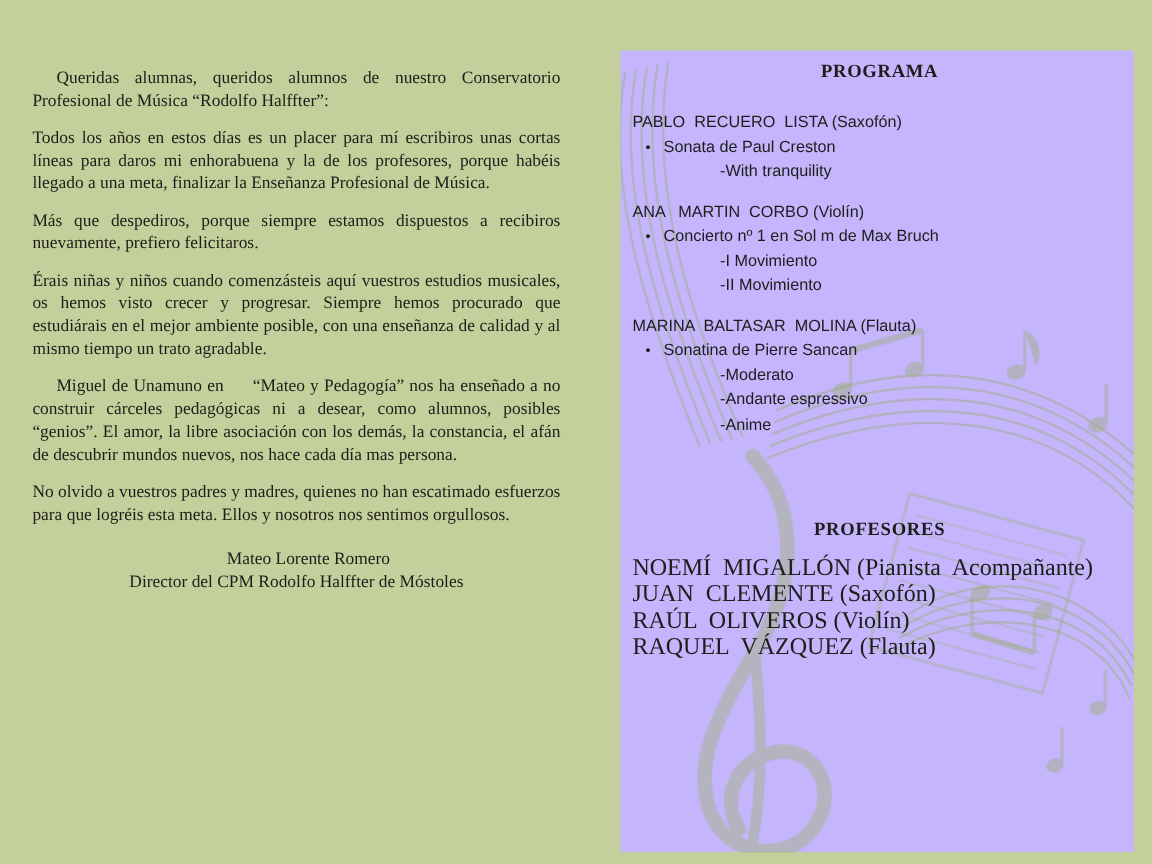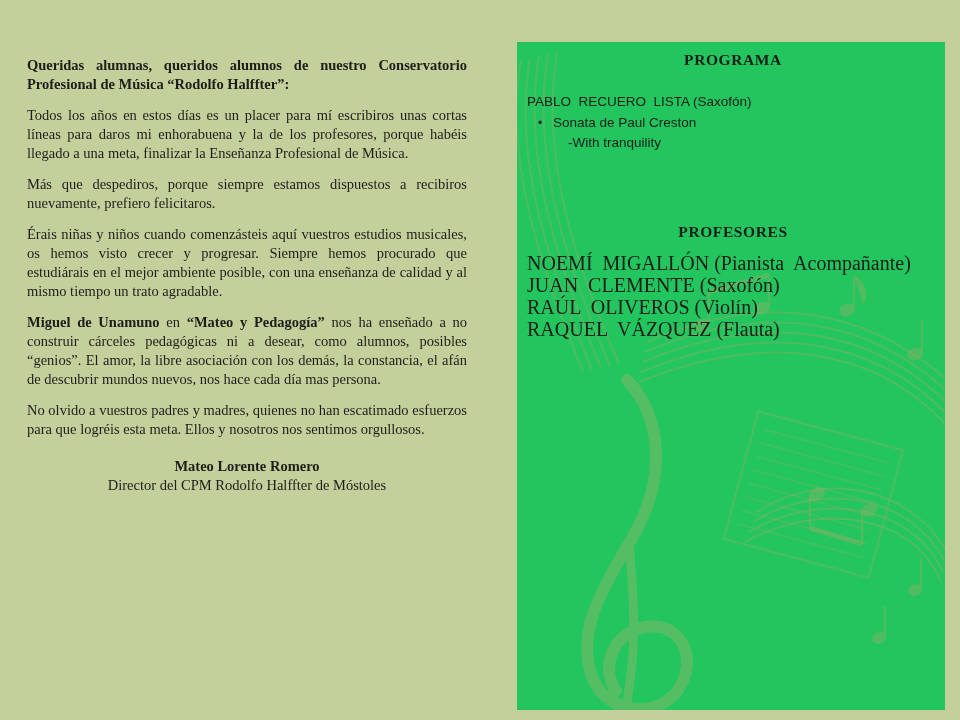--- a/index.html
+++ b/index.html
@@ -14,46 +14,46 @@
 
   
   .letter-col{
     position:absolute;left:27px;top:56px;width:440px;
     font-size:14.5px;line-height:19px;
   }
   .para{margin:0 0 12px 0;text-align:justify;}
   .para.right{text-align:center;}
   .para.sig-gap{margin-top:18px;margin-bottom:0;}
   .para.no-gap{margin-bottom:18px;}
-  .para b{font-weight:bold;}
+  .para b{font-weight:normal;margin-left:20px;}
 
   
   .panel{
     position:absolute;left:517px;top:42px;width:428px;height:668px;
-    background:#22c55e;
+    background:#c4b5fd;
     overflow:hidden;
   }
   .panel-deco{position:absolute;left:0;top:0;pointer-events:none;}
   .panel-content{
     position:relative;z-index:1;
     padding:10px 6px 0 10px;
   }
   .section-title{
     font-family:"Liberation Serif","DejaVu Serif",serif;
     font-weight:bold;font-size:15.5px;line-height:16px;
     text-align:center;letter-spacing:.6px;
   }
   .program-title{margin:0 0 24px 0;}
   .profes-title{margin:70px 0 12px 0;}
   .entries{font-family:"Liberation Sans","DejaVu Sans",sans-serif;font-size:13.5px;}
   .entry{margin-bottom:13px;}
   .performer{line-height:20.5px;white-space:pre;}
   .piece{line-height:20.5px;white-space:pre;}
   .piece .bullet{display:inline-block;width:26px;text-align:center;font-size:12px;}
-  .movement{line-height:20.5px;padding-left:41px;white-space:pre;}
+  .movement{line-height:20.5px;padding-left:73px;white-space:pre;}
   .prof-line{
     font-family:"Liberation Serif","DejaVu Serif",serif;
     font-size:20px;line-height:22px;white-space:pre;
   }
 </style>
 </head>
 <body>
 
 <div class="slide">
 
@@ -139,20 +139,33 @@
 
     <div class="panel-content">
       <div class="section-title program-title">PROGRAMA</div>
 
       <div class="entries">
           <div class="entry">
             <div class="performer">PABLO  RECUERO  LISTA (Saxofón)</div>
             <div class="piece"><span class="bullet">•</span><span>Sonata de Paul Creston</span></div>
             <div class="movement">-With tranquility</div>
           </div>
+          <div class="entry">
+            <div class="performer">ANA   MARTIN  CORBO (Violín)</div>
+            <div class="piece"><span class="bullet">•</span><span>Concierto nº 1 en Sol m de Max Bruch</span></div>
+            <div class="movement">-I Movimiento</div>
+            <div class="movement">-II Movimiento</div>
+          </div>
+          <div class="entry">
+            <div class="performer">MARINA  BALTASAR  MOLINA (Flauta)</div>
+            <div class="piece"><span class="bullet">•</span><span>Sonatina de Pierre Sancan</span></div>
+            <div class="movement">-Moderato</div>
+            <div class="movement">-Andante espressivo</div>
+            <div class="movement">-Anime</div>
+          </div>
         </div>
 
       <div class="section-title profes-title">PROFESORES</div>
 
       <div>
           <div class="prof-line">NOEMÍ  MIGALLÓN (Pianista  Acompañante)</div>
           <div class="prof-line">JUAN  CLEMENTE (Saxofón)</div>
           <div class="prof-line">RAÚL  OLIVEROS (Violín)</div>
           <div class="prof-line">RAQUEL  VÁZQUEZ (Flauta)</div>
         </div>

